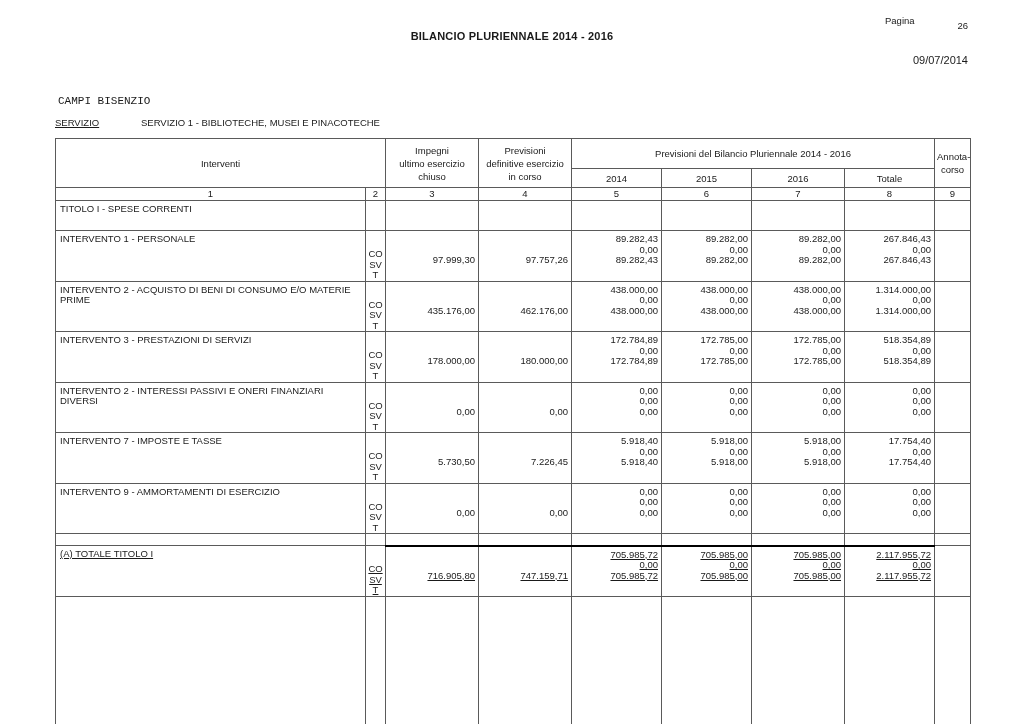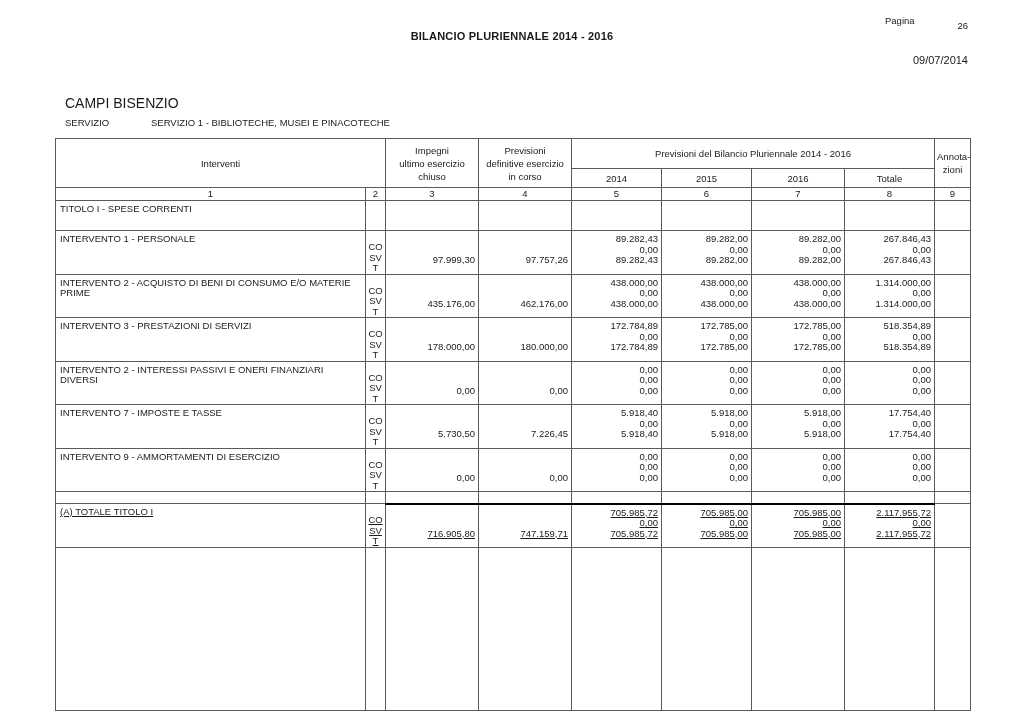--- a/index.html
+++ b/index.html
@@ -13,22 +13,22 @@
     overflow: hidden;
   }
   .doc-title {
     position: absolute; top: 30px; left: 0; width: 1024px;
     text-align: center; font-weight: bold; font-size: 11px;
     letter-spacing: .2px;
   }
   .page-label   { position: absolute; top: 15px; left: 885px; font-size: 9.5px; }
   .page-number  { position: absolute; top: 20px; left: 930px; width: 38px; text-align: right; font-size: 9.5px; }
   .doc-date     { position: absolute; top: 54px; left: 870px; width: 98px; text-align: right; font-size: 11px; }
-  .municipality { position: absolute; top: 95px;  left: 65px; font-size: 14px; }
-  .service-row  { position: absolute; top: 117px; left: 65px; font-size: 9.5px; }
+  .municipality { position: absolute; top: 95px;  left: 58px; font-size: 11px; font-family: Liberation Mono, monospace; }
+  .service-row  { position: absolute; top: 117px; left: 55px; font-size: 9.5px; text-decoration: underline; }
   .service-row .service-value { position: absolute; left: 67px; top: 0; white-space: nowrap; margin-left: 19px; }
 
   table.doc-table {
     position: absolute; top: 138px; left: 55px;
     width: 915px;
     border-collapse: collapse;
     table-layout: fixed;
     font-size: 9.5px;
   }
   .doc-table, .doc-table td, .doc-table th { border: 1px solid #5a5a5a; }
@@ -44,21 +44,21 @@
 
   
   tbody td { border-top: none; border-bottom: none; vertical-align: top; padding: 0; }
   tr.row-title  { height: 30px; }
   tr.row-entry  { height: 40px; }
   tr.row-spacer { height: 12px; }
   tr.row-total  { height: 44px; text-decoration: underline; }
   tr.row-filler { height: 163px; }
 
   td.label-cell { padding: 3px 10px 0 4px; line-height: 10.5px; }
-  td.marks-cell { padding-top: 11px; text-align: center; margin-left: 24px; }
+  td.marks-cell { padding-top: 18px; text-align: center; margin-left: 24px; }
   td.num-cell   { padding: 3px 3px 0 2px; text-align: right; }
   .line { height: 10.5px; line-height: 10.5px; white-space: nowrap; overflow: visible; }
   td.total-sep  { border-bottom: 2px solid #000; }
 </style>
 </head>
 <body>
 
 <div class="doc-title">BILANCIO PLURIENNALE 2014 - 2016</div>
 <div class="page-label">Pagina</div>
 <div class="page-number">26</div>
@@ -86,21 +86,21 @@
     <tr class="hdr-main">
       <th colspan="2" rowspan="2">Interventi</th>
       <th rowspan="2">Impegni
 ultimo esercizio
 chiuso</th>
       <th rowspan="2">Previsioni
 definitive esercizio
 in corso</th>
       <th colspan="4">Previsioni del Bilancio Pluriennale 2014 - 2016</th>
       <th rowspan="2">Annota-
-zioni</th>
+corso</th>
     </tr>
     <tr class="hdr-years">
       <th>2014</th>
       <th>2015</th>
       <th>2016</th>
       <th>Totale</th>
     </tr>
     <tr class="hdr-nums">
       <td>1</td>
       <td>2</td>

